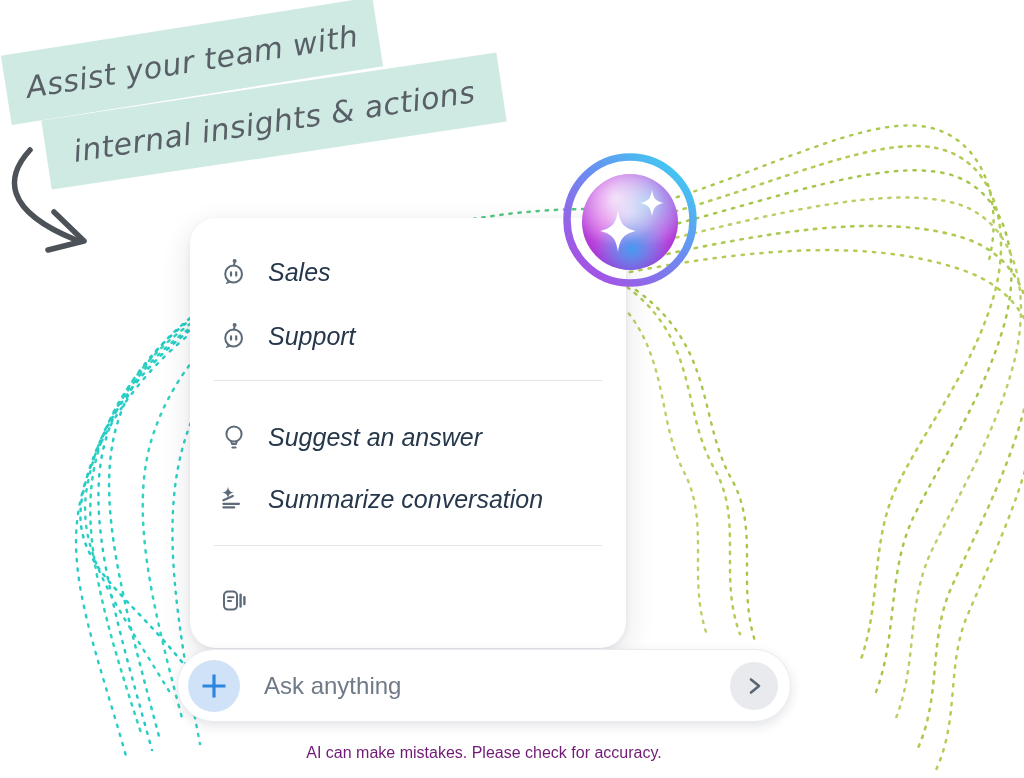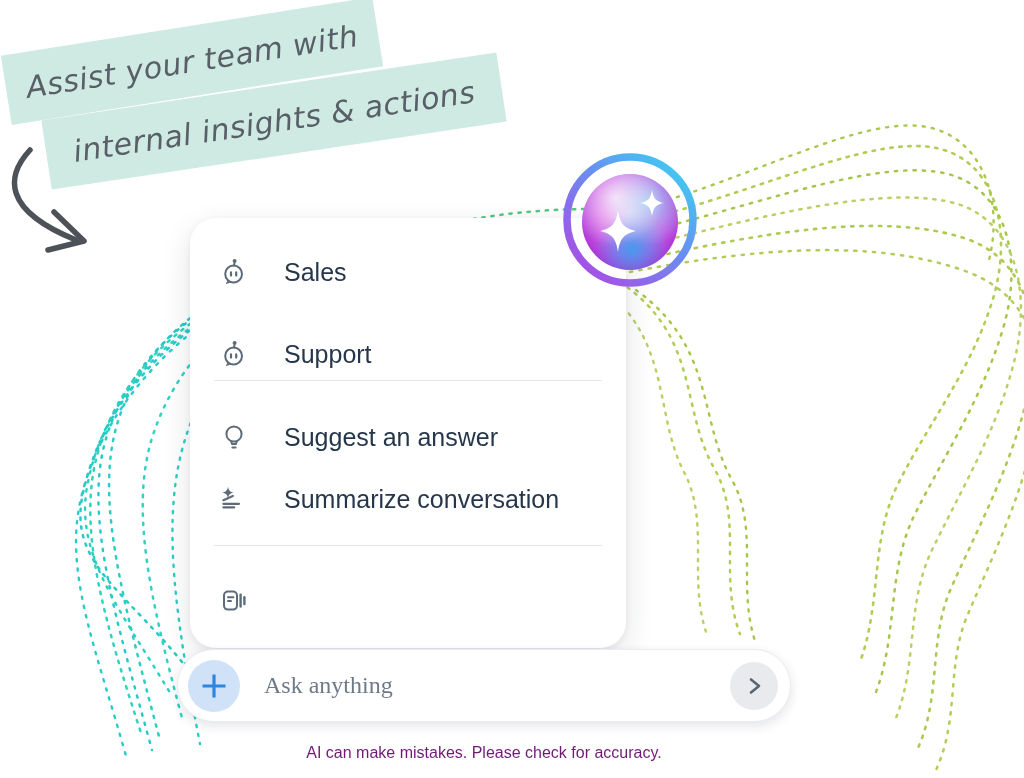--- a/index.html
+++ b/index.html
@@ -26,47 +26,48 @@
   
   .arrow{position:absolute;left:0;top:146px;z-index:6;}
 
   
   .card{
     position:absolute;z-index:2;left:190px;top:218px;width:436px;height:430px;
     background:#ffffff;border-radius:26px;
     box-shadow:0 10px 30px rgba(25,35,55,.12),0 2px 6px rgba(25,35,55,.06);
   }
   .menu-row{
-    position:absolute;left:30px;height:40px;display:flex;align-items:center;gap:36px;
+    position:absolute;left:30px;height:40px;display:flex;align-items:center;gap:20px;
     cursor:pointer;
+    font-style:italic;
   }
   .menu-row .mi{flex:0 0 28px;height:28px;}
   .menu-label{font-size:25px;color:#26374b;}
   .divider{position:absolute;left:24px;right:24px;height:1px;background:#e4e7ea;}
-  .r1{top:34px}.r2{top:116px}.r3{top:199px}.r4{top:261px}.r5{top:364px}
+  .r1{top:34px}.r2{top:98px}.r3{top:199px}.r4{top:261px}.r5{top:364px}
   .d1{top:162px}.d2{top:327px}
 
   
   .orb{position:absolute;left:558px;top:148px;z-index:4;cursor:pointer;}
 
   
   .pill{
     position:absolute;z-index:3;left:177px;top:649px;width:614px;height:73px;
     background:#ffffff;border:1px solid #e9ebee;border-radius:37px;
     box-sizing:border-box;display:flex;align-items:center;
     box-shadow:0 4px 12px rgba(25,35,55,.12);
   }
   .plus-btn{
     width:52px;height:52px;border-radius:50%;background:#cfe2f7;border:none;
     margin-left:10px;display:flex;align-items:center;justify-content:center;cursor:pointer;
     flex:0 0 auto;padding:0;
   }
   .ask-input{
     flex:1;border:none;outline:none;background:transparent;
-    font-family:Liberation Serif, serif;font-size:24px;color:#3c4a59;
+    font-family:Liberation Sans, sans-serif;font-size:24px;color:#3c4a59;
     margin-left:22px;min-width:0;
   }
   .ask-input::placeholder{color:#6e7a87;opacity:1;}
   .send-btn{
     width:48px;height:48px;border-radius:50%;background:#e8eaed;border:none;
     margin-right:12px;display:flex;align-items:center;justify-content:center;cursor:pointer;
     flex:0 0 auto;padding:0;
   }
 
   

